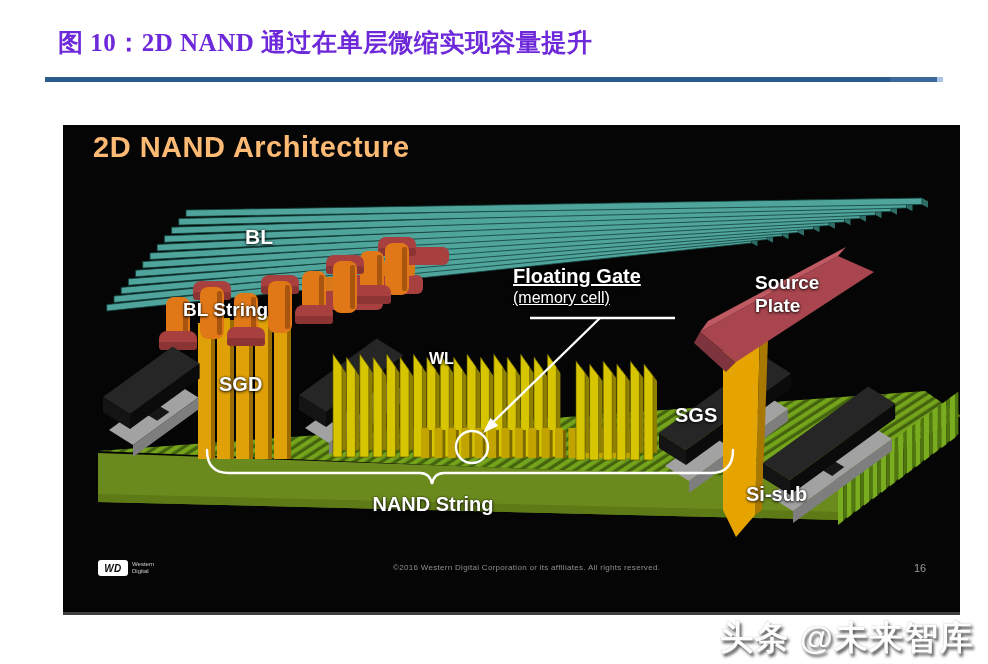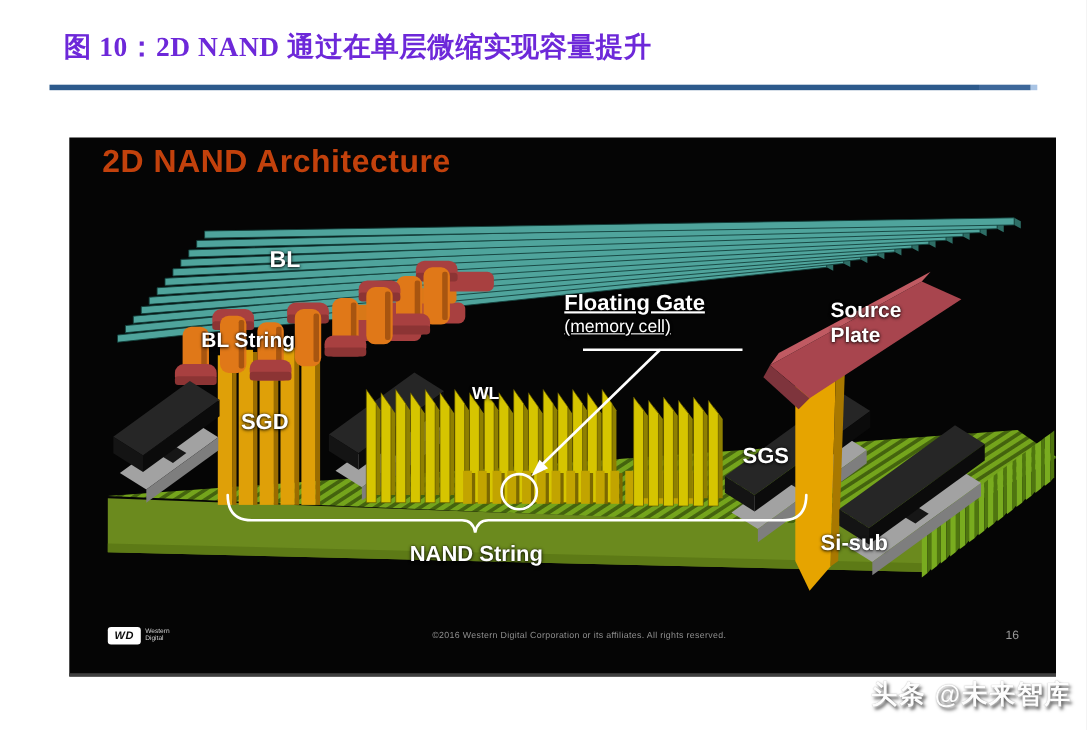--- a/index.html
+++ b/index.html
@@ -7,43 +7,43 @@
         font-family:"Liberation Sans",sans-serif;}
   .fig-title{position:absolute;left:58px;top:26px;font-family:"Liberation Serif",serif;
              font-weight:bold;font-size:25px;color:#6d28d9;letter-spacing:.5px;white-space:nowrap;}
   .title-rule{position:absolute;left:45px;top:77px;width:898px;height:5px;display:flex;}
   .title-rule .seg1{width:845px;height:5px;background:#2d5a8c;}
   .title-rule .seg2{width:47px;height:5px;background:#3d689a;}
   .title-rule .seg3{width:6px;height:5px;background:#a9c4e4;}
   .slide{position:absolute;left:63px;top:125px;width:897px;height:487px;background:#050505;
          border-bottom:3px solid #3f3f3f;box-sizing:content-box;}
   .slide svg{position:absolute;left:0;top:0;}
-  .slide-title{position:absolute;left:30px;top:6px;color:#c2410c;font-weight:bold;font-size:29px;
+  .slide-title{position:absolute;left:30px;top:6px;color:#fdba74;font-weight:bold;font-size:29px;
                letter-spacing:.5px;white-space:nowrap;}
   .dlabel{position:absolute;color:#fff;font-weight:bold;white-space:nowrap;
           text-shadow:0 1px 3px rgba(0,0,0,.85),0 0 2px rgba(0,0,0,.6);}
   .lab-bl{left:162px;top:100px;font-size:21px;padding-left:20px;}
   .lab-blc{left:120px;top:174px;font-size:19px;}
   .lab-sgd{left:156px;top:248px;font-size:20px;}
   .lab-wl{left:366px;top:225px;font-size:16px;}
   .lab-fg{left:450px;top:141px;width:176px;text-align:left;font-size:20px;line-height:21px;text-decoration:underline;}
   .lab-fg .sub{font-weight:400;font-size:16px;}
   .lab-sp{left:692px;top:146px;font-size:19px;line-height:23px;}
   .lab-sgs{left:612px;top:279px;font-size:20px;}
   .lab-ns{left:305px;top:368px;width:130px;text-align:center;font-size:20px;}
   .lab-sisub{left:672px;top:358px;font-size:20px;padding-left:11px;}
-  .slide-footer{position:absolute;left:0;top:441px;width:897px;height:30px;}
+  .slide-footer{position:absolute;left:0;top:431px;width:897px;height:30px;}
   .wd-logo{position:absolute;left:35px;top:4px;display:flex;align-items:center;}
   .wd-mark{width:30px;height:16px;background:#fff;border-radius:3px;color:#0a0a0a;
            font-weight:bold;font-style:italic;font-size:10px;display:flex;
            align-items:center;justify-content:center;letter-spacing:.5px;}
   .wd-name{margin-left:4px;color:#cfcfcf;font-size:6px;line-height:7px;}
   .footer-copy{position:absolute;left:330px;top:7px;color:#8f8f8f;font-size:8px;letter-spacing:.3px;}
   .footer-page{position:absolute;left:851px;top:6px;color:#9a9a9a;font-size:11px;}
-  .watermark{position:absolute;right:14px;top:615px;font-size:24px;font-weight:bold;
+  .watermark{position:absolute;right:14px;top:615px;font-size:34px;font-weight:bold;
              color:#fdfdfd;letter-spacing:1px;
              text-shadow:2px 3px 3px rgba(80,80,80,.95),0 0 1px rgba(120,120,120,.65);}
 </style>
 </head>
 <body>
 
 <div class="page">
 
   <div class="fig-title">图 10：2D NAND 通过在单层微缩实现容量提升</div>
 

